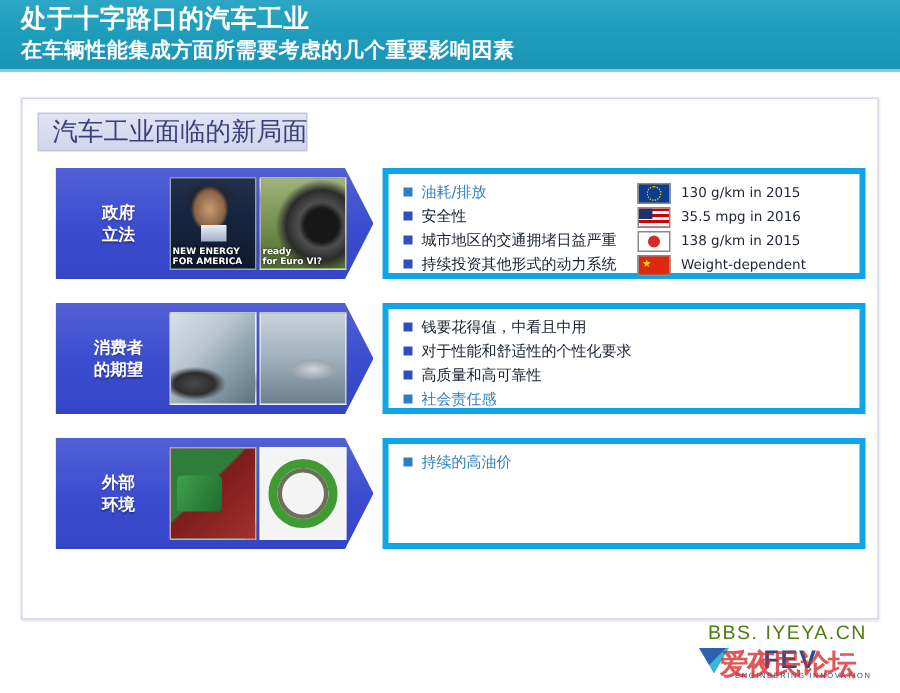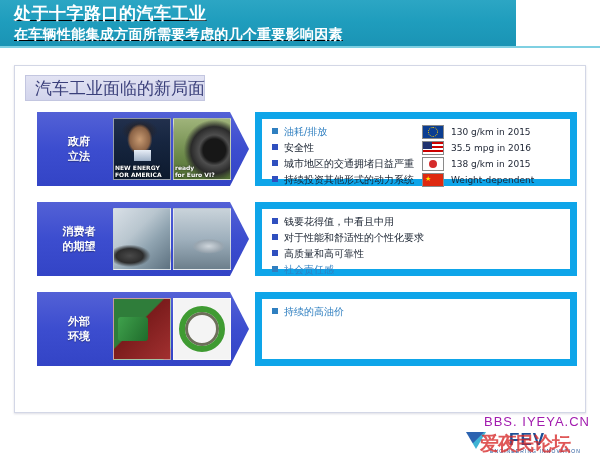--- a/index.html
+++ b/index.html
@@ -12,26 +12,25 @@
     height: 462px;
     overflow: hidden;
     font-family: "DejaVu Sans", "Liberation Sans", sans-serif;
     position: relative;
   }
 
   
   .header {
     position: absolute;
     left: 0; top: 0;
-    width: 516px;
+    width: 600px;
     height: 48px;
     background: linear-gradient(180deg, #2ca6c4 0%, #1f9dbd 45%, #1a93b4 100%);
     box-sizing: border-box;
     padding: 2px 0 0 14px;
-    text-decoration: underline;
   }
   .header-title {
     color: #ffffff;
     font-size: 17px;
     font-weight: bold;
     line-height: 22px;
     letter-spacing: 0.5px;
     white-space: nowrap;
   }
   .header-subtitle {
@@ -209,21 +208,21 @@
   }
 
   
   .card {
     position: absolute;
     top: 0;
     left: 218px;
     width: 322px;
     height: 74px;
     background: #ffffff;
-    border: 7px solid #0ea5e9;
+    border: 4px solid #0ea5e9;
     box-sizing: border-box;
     padding: 5px 6px 0 10px;
   }
   .card.with-flags { padding-right: 150px; }
 
   .bullet {
     display: flex;
     align-items: flex-start;
     line-height: 15px;
     margin-bottom: 1px;
@@ -303,25 +302,24 @@
   
   .watermark {
     position: absolute;
     right: 10px;
     top: 366px;
     width: 130px;
     text-align: center;
   }
   .wm-text {
     font-size: 13px;
-    color: #a21caf;
+    color: #4d7c0f;
     letter-spacing: 1px;
     line-height: 16px;
     font-family: "Liberation Sans", sans-serif;
-    text-align: right;
   }
   .logo-wrap {
     position: relative;
     height: 26px;
     margin-top: 1px;
   }
   .logo-fev {
     position: absolute;
     left: 0; top: 0;
     width: 130px;

